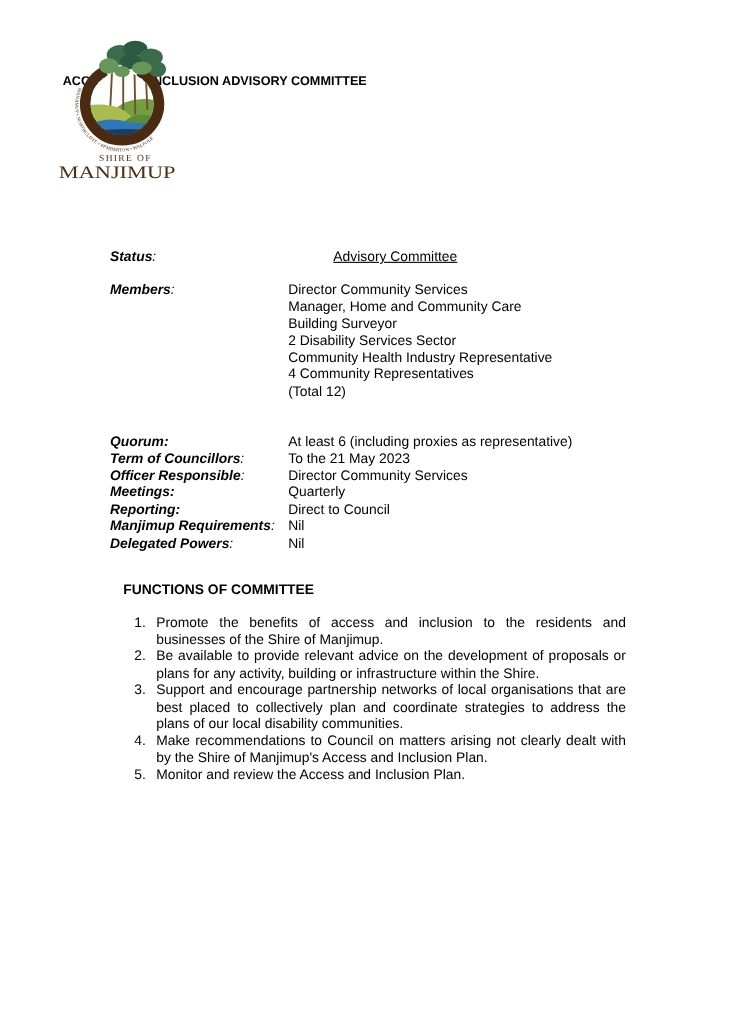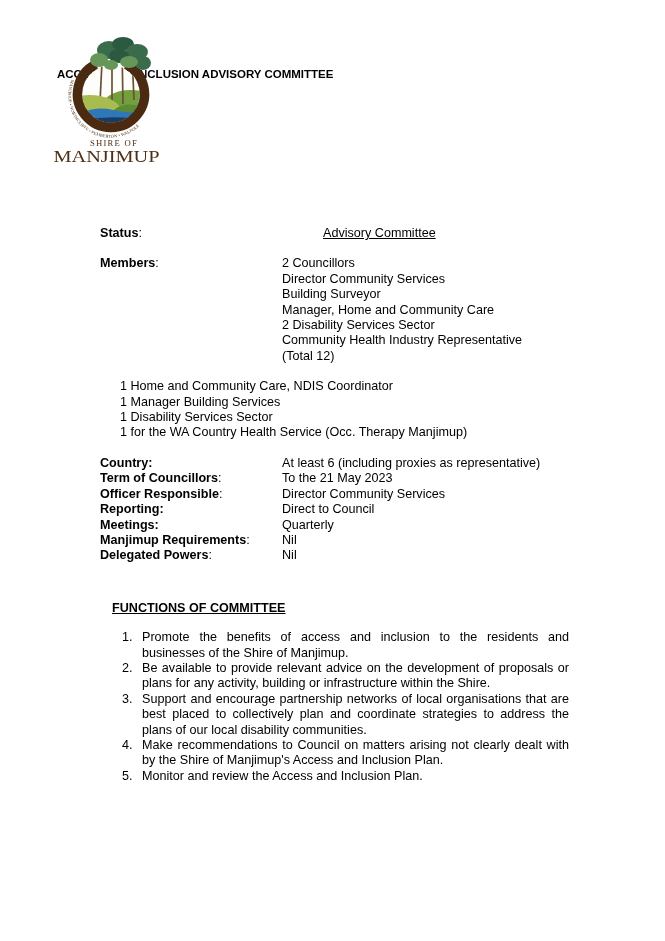--- a/index.html
+++ b/index.html
@@ -13,28 +13,28 @@
   }
   .logo-svg{position:absolute;left:53px;top:36px;width:110px;height:128px;}
   .doc-title{
     margin-left:57px;padding-top:67px;
     text-align:left;font-weight:bold;
     font-size:11.5px;line-height:14px;
   }
   .content{margin-left:100px;margin-right:96px;}
   .details{margin-top:145px;}
   .row{display:flex;}
-  .row .lbl{width:162px;flex-shrink:0;font-weight:bold;}
+  .row .lbl{width:162px;flex-shrink:0;font-weight:bold;font-style:italic;}
   .lbl .colon{font-weight:normal;}
   .lbl .colon.b{font-weight:bold;}
-  .row .val{flex:1;margin-left:20px;}
+  .row .val{flex:1;}
   .status-val{padding-left:41px;}
   .status-val .u{text-decoration:underline;}
   .mt{margin-top:15px;justify-content:center;}
-  .fn-heading{margin-top:37px;font-weight:bold;text-decoration:underline;padding-left:12px;}
+  .fn-heading{margin-top:27px;font-weight:bold;padding-left:12px;}
   .fn-list{margin-top:14px;padding-left:22px;}
   .fn-item{display:flex;}
   .fn-item .num{width:20px;flex-shrink:0;}
   .fn-item .txt{flex:1;text-align:justify;}
 </style>
 </head>
 <body>
 
 <div class="page">
 
@@ -92,59 +92,53 @@
     <div class="details">
 
       <div class="row">
         <span class="lbl"><span>Status</span><span class="colon">:</span></span>
         <span class="val status-val"><span class="u">Advisory Committee</span></span>
       </div>
 
       <div class="row mt">
         <span class="lbl"><span>Members</span><span class="colon">:</span></span>
         <span class="val">
-          <div>2 Councillors</div>
           <div>Director Community Services</div>
+          <div>Manager, Home and Community Care</div>
           <div>Building Surveyor</div>
-          <div>Manager, Home and Community Care</div>
           <div>2 Disability Services Sector</div>
           <div>Community Health Industry Representative</div>
+          <div>4 Community Representatives</div>
           <div>(Total 12)</div>
         </span>
       </div>
 
       <div class="row mt">
-        <span class="val">
-          <div>1 Home and Community Care, NDIS Coordinator</div>
-          <div>1 Manager Building Services</div>
-          <div>1 Disability Services Sector</div>
-          <div>1 for the WA Country Health Service (Occ. Therapy Manjimup)</div>
-        </span>
       </div>
 
       <div class="mt">
         <div class="row">
-          <span class="lbl"><span>Country</span><span class="colon b">:</span></span>
+          <span class="lbl"><span>Quorum</span><span class="colon b">:</span></span>
           <span class="val">At least 6 (including proxies as representative)</span>
         </div>
         <div class="row">
           <span class="lbl"><span>Term of Councillors</span><span class="colon">:</span></span>
           <span class="val">To the 21 May 2023</span>
         </div>
         <div class="row">
           <span class="lbl"><span>Officer Responsible</span><span class="colon">:</span></span>
           <span class="val">Director Community Services</span>
         </div>
         <div class="row">
+          <span class="lbl"><span>Meetings</span><span class="colon b">:</span></span>
+          <span class="val">Quarterly</span>
+        </div>
+        <div class="row">
           <span class="lbl"><span>Reporting</span><span class="colon b">:</span></span>
           <span class="val">Direct to Council</span>
-        </div>
-        <div class="row">
-          <span class="lbl"><span>Meetings</span><span class="colon b">:</span></span>
-          <span class="val">Quarterly</span>
         </div>
         <div class="row">
           <span class="lbl"><span>Manjimup Requirements</span><span class="colon">:</span></span>
           <span class="val">Nil</span>
         </div>
         <div class="row">
           <span class="lbl"><span>Delegated Powers</span><span class="colon">:</span></span>
           <span class="val">Nil</span>
         </div>
       </div>

